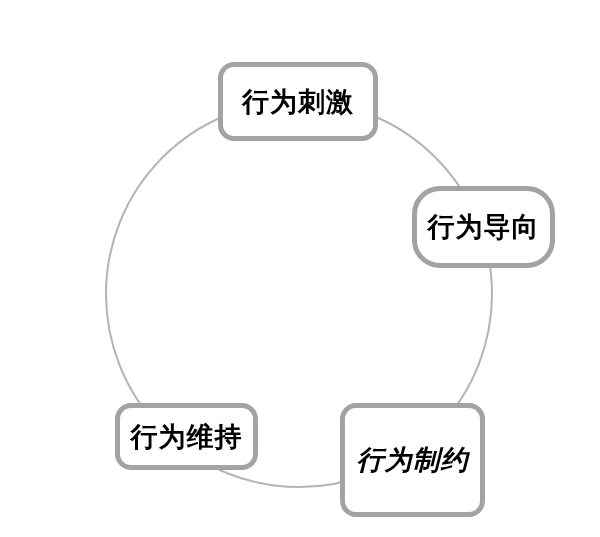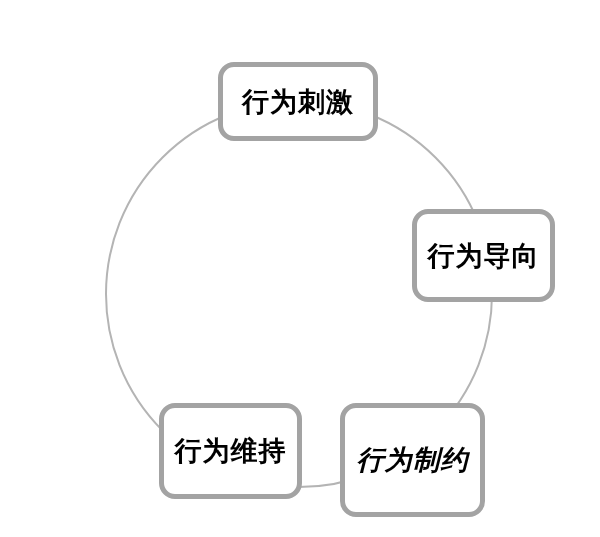--- a/index.html
+++ b/index.html
@@ -32,23 +32,23 @@
     display: flex;
     align-items: center;
     justify-content: center;
     font-weight: bold;
     font-size: 27px;
     color: #000000;
     letter-spacing: 1px;
     white-space: nowrap;
   }
   .node-top          { left: 218px; top: 62px;  width: 160px; height: 79px; }
-  .node-right        { left: 412px; top: 209px; width: 143px; height: 93px; }
+  .node-right        { left: 412px; top: 186px; width: 143px; height: 82px; border-radius: 28px; }
   .node-bottom-right { left: 340px; top: 403px; width: 145px; height: 114px; font-style: italic; }
-  .node-bottom-left  { left: 115px; top: 403px; width: 143px; height: 96px; margin-left: 44px; }
+  .node-bottom-left  { left: 115px; top: 403px; width: 143px; height: 67px; }
   .node-left         { left: 44px;  top: 195px; width: 146px; height: 90px; }
 </style>
 </head>
 <body>
 
 <div class="canvas">
 
   <svg class="cycle-svg" viewBox="0 0 600 537" xmlns="http://www.w3.org/2000/svg">
     <circle cx="299" cy="294" r="193" fill="none" stroke="#b4b4b4" stroke-width="2"></circle>
   </svg>

